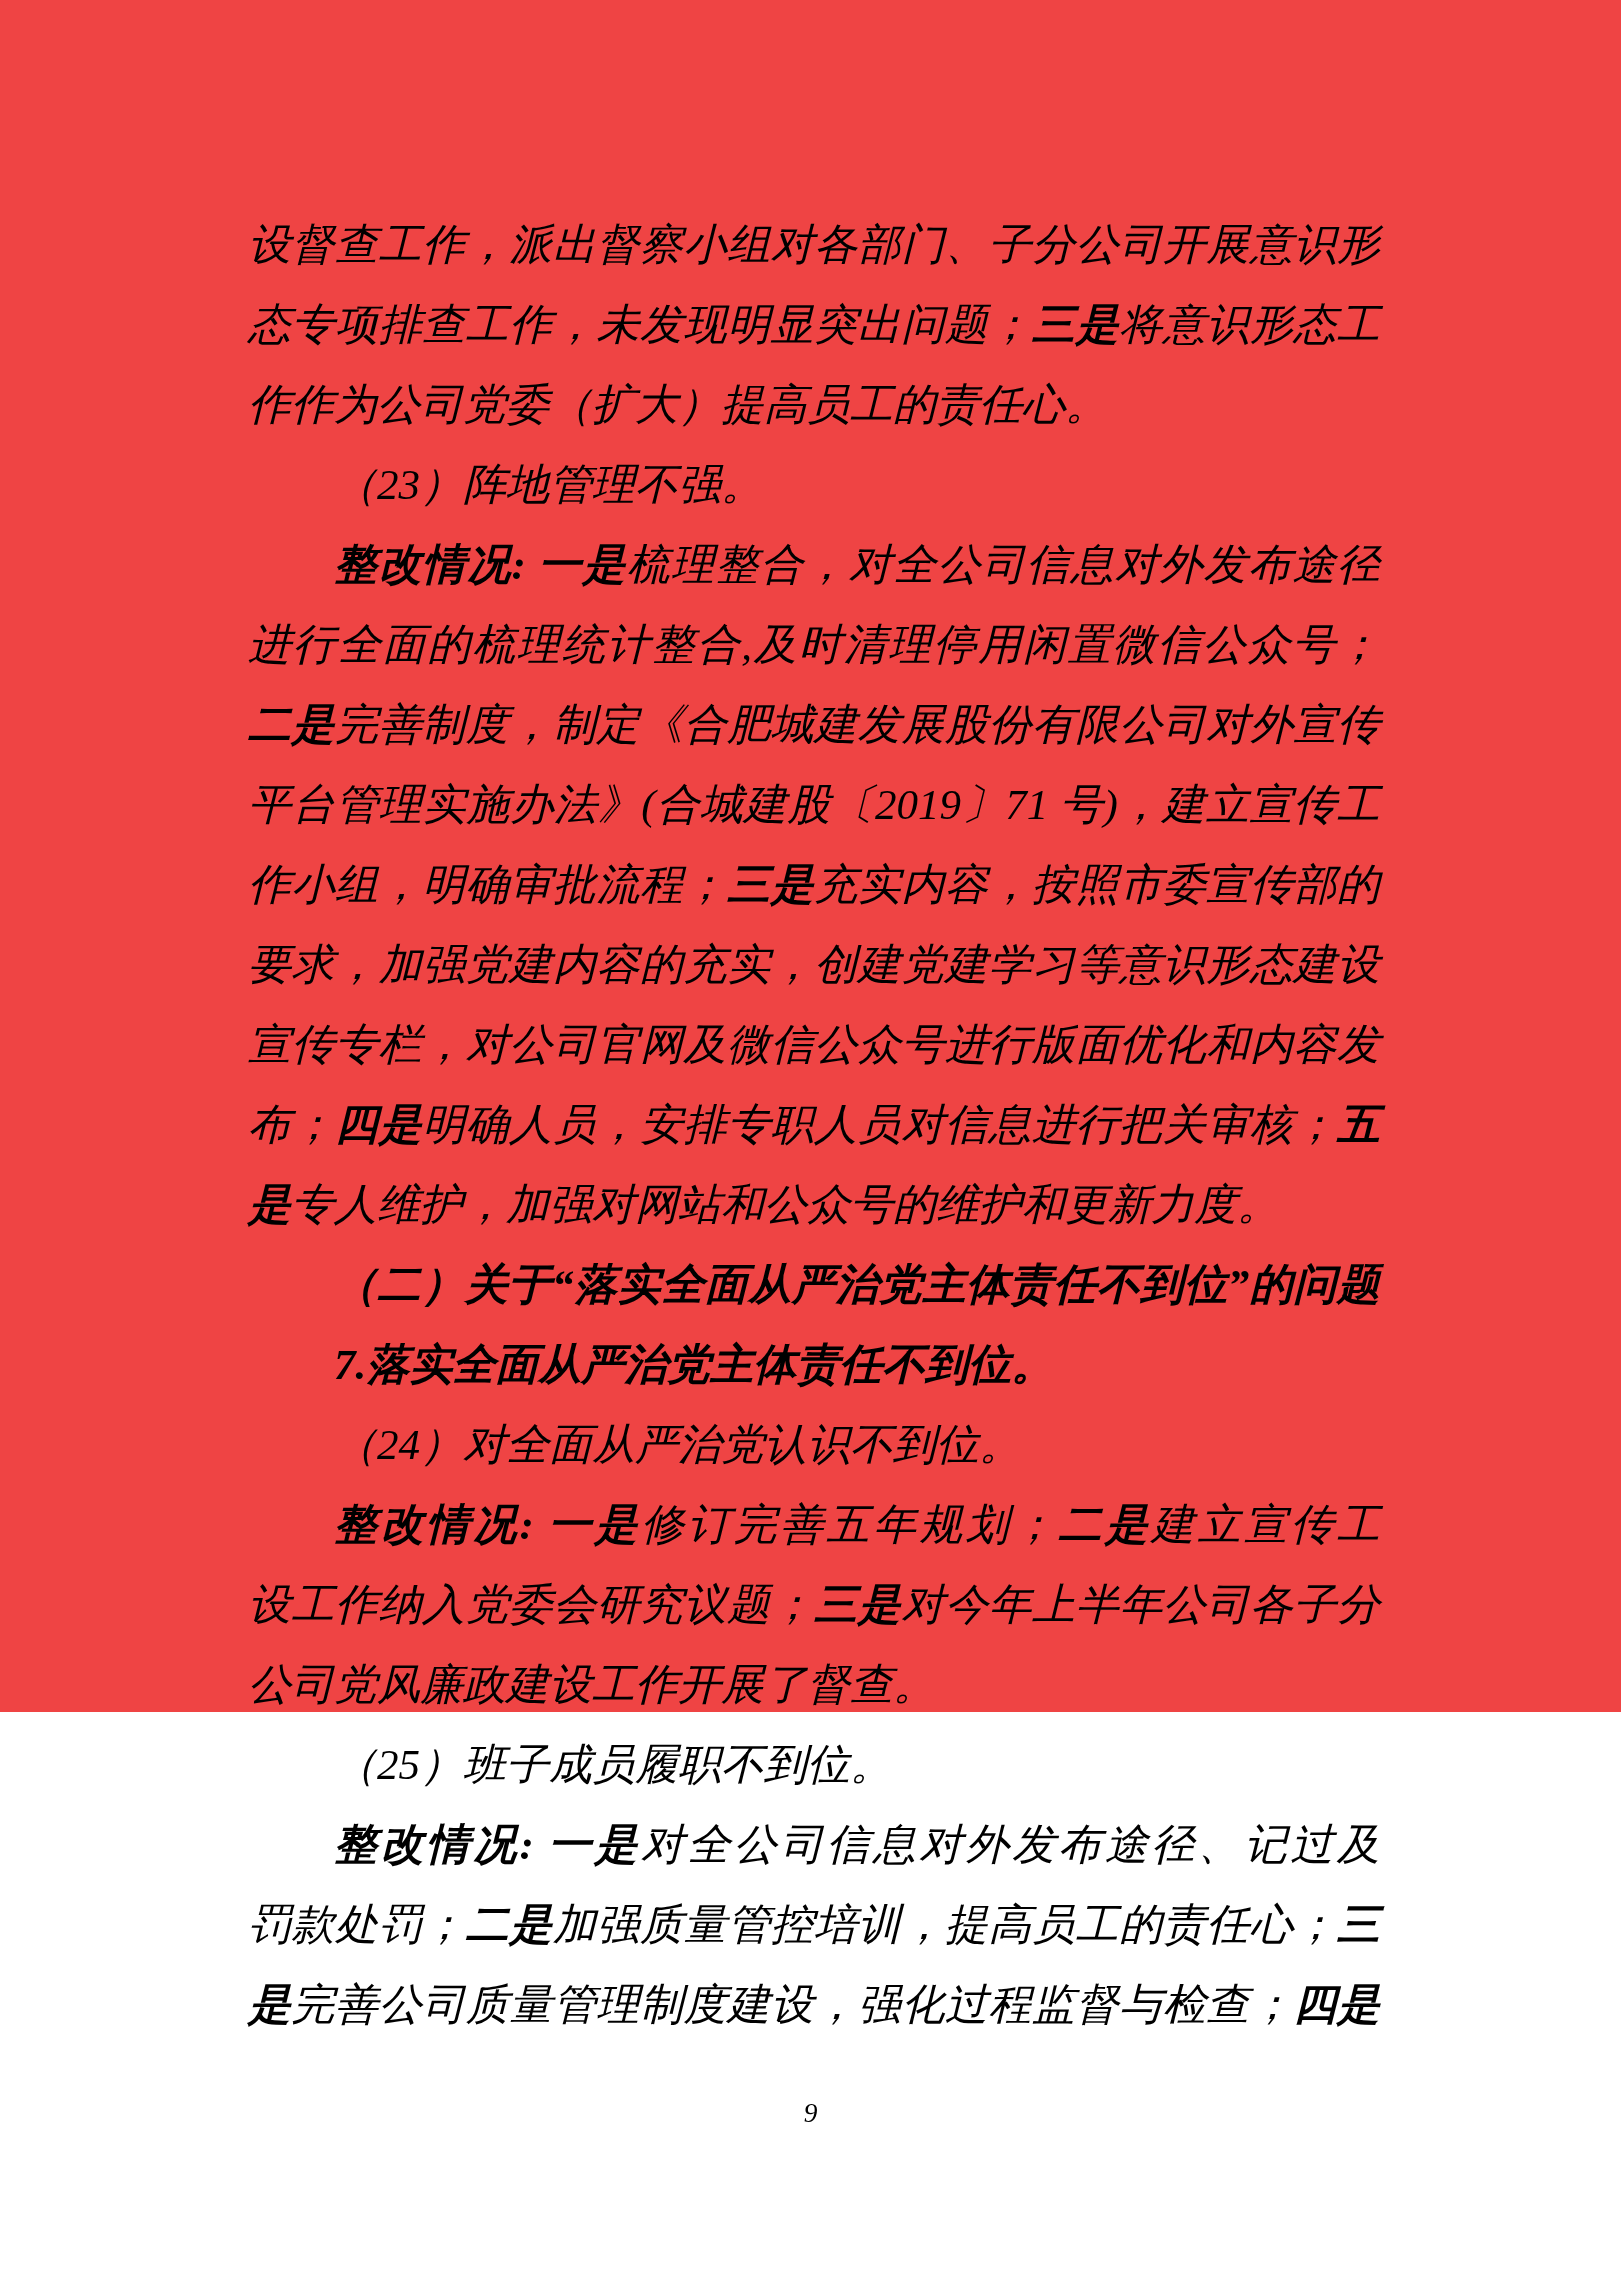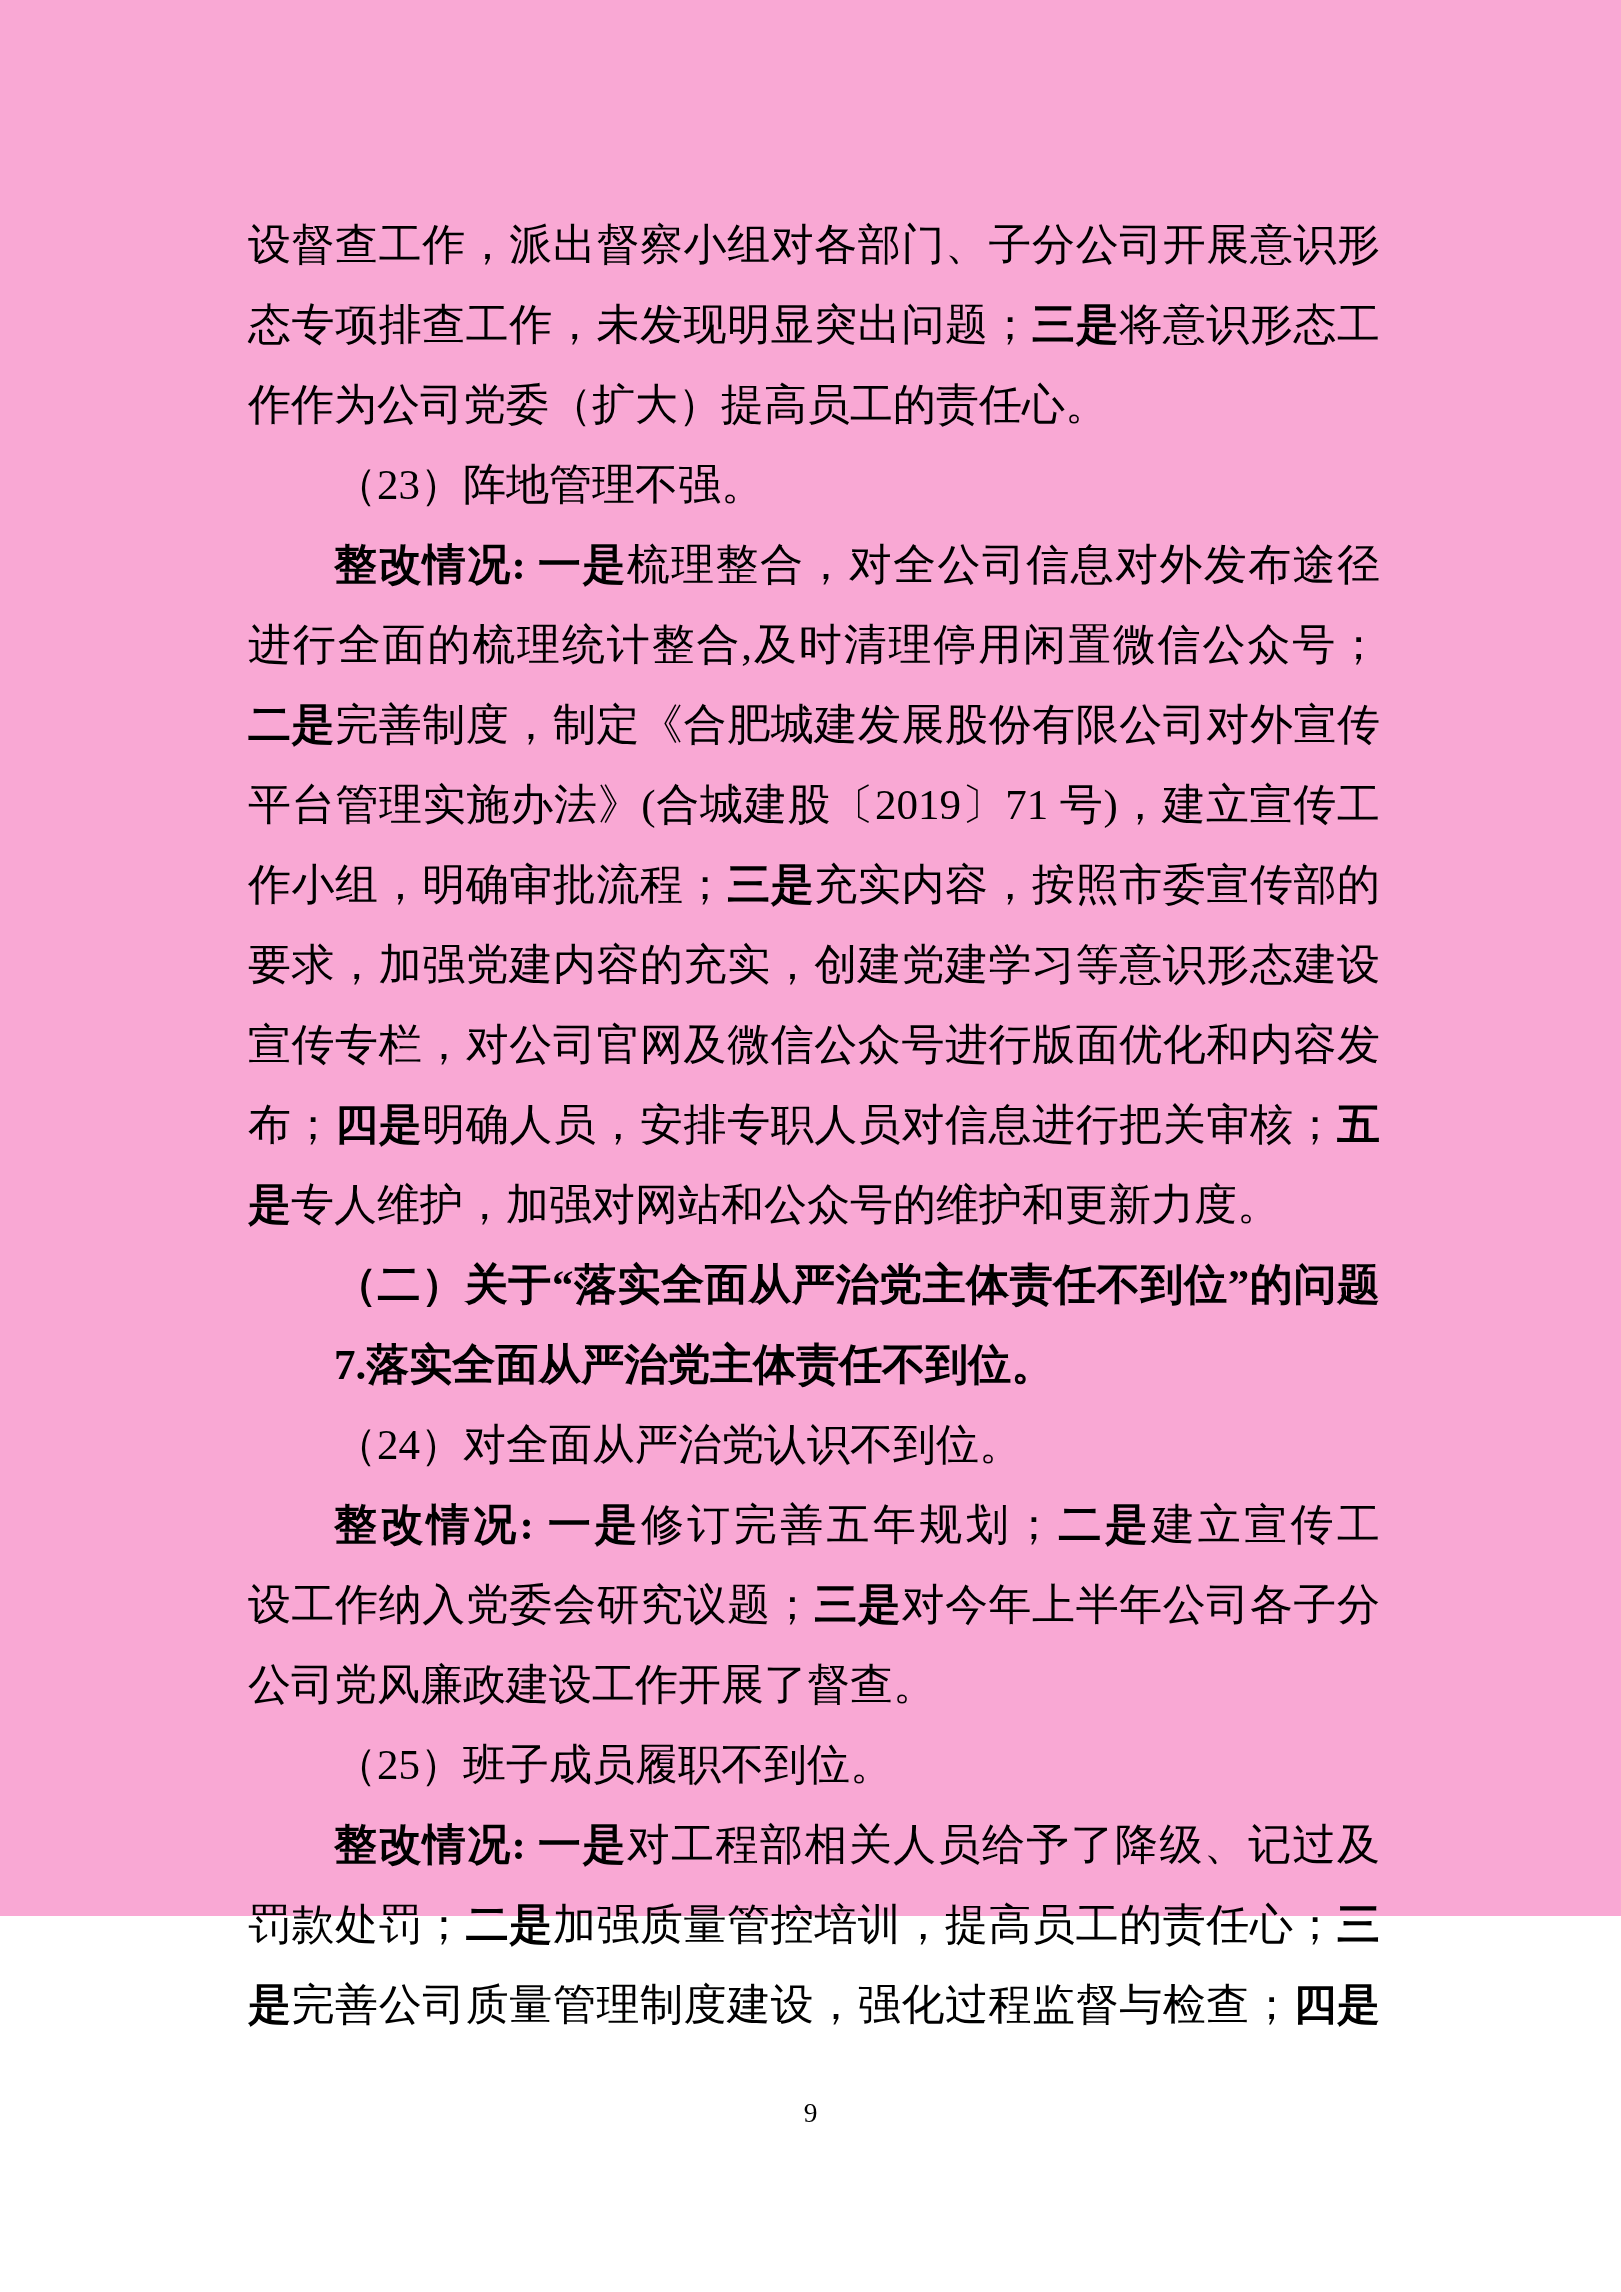--- a/index.html
+++ b/index.html
@@ -12,22 +12,23 @@
     height: 2293px;
     position: relative;
     overflow: hidden;
     color: #000000;
     font-family: "Liberation Serif", "DejaVu Serif", serif;
   }
   .page {
     position: absolute;
     left: 0; top: 0;
     width: 1621px;
-    height: 1916px;
-    background: #f9a8d4;
+    height: 1712px;
+    background: #ef4444;
+    font-style: italic;
   }
   .text-block {
     position: absolute;
     left: 248px;
     top: 205px;
     width: 1132px;
   }
   .line {
     height: 80px;
     line-height: 80px;
@@ -75,19 +76,19 @@
       <div class="line fill"><span>宣传专栏，对公司官网及微信公众号进行版面优化和内容发</span></div>
       <div class="line fill"><span>布；</span><span class="b">四是</span><span>明确人员，安排专职人员对信息进行把关审核；</span><span class="b">五</span></div>
       <div class="line"><span class="b">是</span><span>专人维护，加强对网站和公众号的维护和更新力度。</span></div>
       <div class="line fill indent"><span class="b">（二）关于“落实全面从严治党主体责任不到位”的问题</span></div>
       <div class="line indent"><span class="b">7.落实全面从严治党主体责任不到位。</span></div>
       <div class="line indent"><span>（24）对全面从严治党认识不到位。</span></div>
       <div class="line fill indent"><span class="b">整改情况: 一是</span><span>修订完善五年规划；</span><span class="b">二是</span><span>建立宣传工</span></div>
       <div class="line fill"><span>设工作纳入党委会研究议题；</span><span class="b">三是</span><span>对今年上半年公司各子分</span></div>
       <div class="line"><span>公司党风廉政建设工作开展了督查。</span></div>
       <div class="line indent"><span>（25）班子成员履职不到位。</span></div>
-      <div class="line fill indent"><span class="b">整改情况: 一是</span><span>对工程部相关人员给予了降级、记过及</span></div>
+      <div class="line fill indent"><span class="b">整改情况: 一是</span><span>对全公司信息对外发布途径、记过及</span></div>
       <div class="line fill"><span>罚款处罚；</span><span class="b">二是</span><span>加强质量管控培训，提高员工的责任心；</span><span class="b">三</span></div>
       <div class="line fill"><span class="b">是</span><span>完善公司质量管理制度建设，强化过程监督与检查；</span><span class="b">四是</span></div>
     </div>
   <div class="page-number">9</div>
 </div>
 
 
 </body></html>

